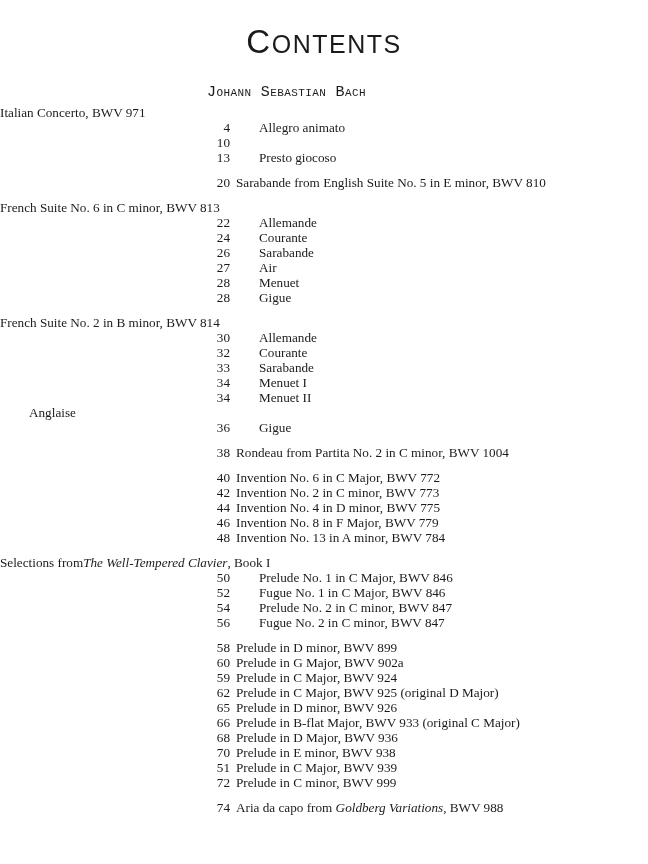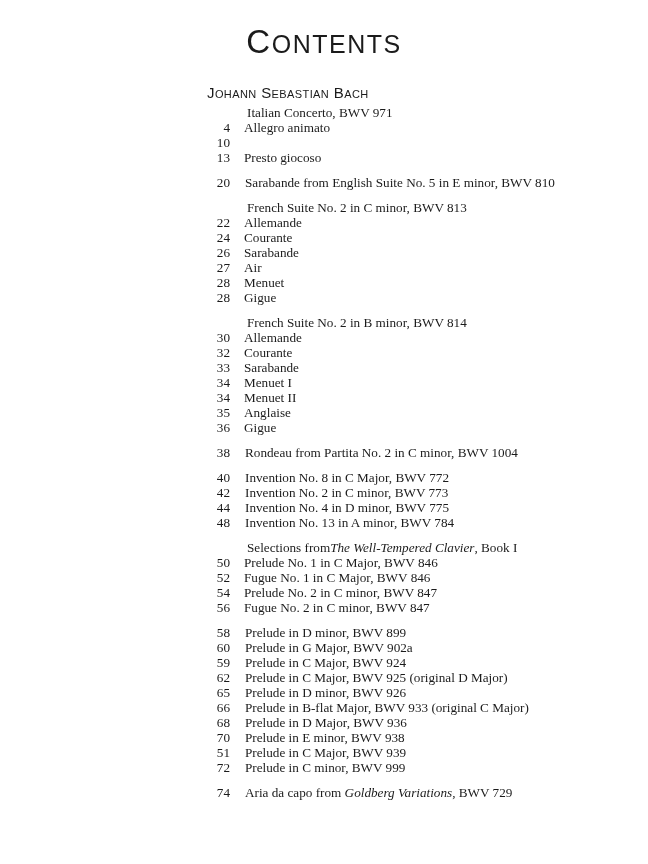--- a/index.html
+++ b/index.html
@@ -40,45 +40,45 @@
   }
   
   .toc {
     position: absolute;
     top: 85px;
     left: 0;
     width: 648px;
   }
   .composer {
     padding-left: 207px;
-    font-family: Liberation Sans, sans-serif;
+    font-family: Liberation Mono, monospace;
     font-variant: small-caps;
     font-size: 15px;
     line-height: 15px;
     letter-spacing: 0.4px;
     white-space: nowrap;
   }
   #sections { margin-top: 5px; }
   .group { margin-bottom: 10px; }
   .group:last-child { margin-bottom: 16px; }
   .row {
     display: flex;
     align-items: baseline;
     font-size: 13.2px;
     line-height: 15px;
     white-space: nowrap;
   }
-  .row.header { padding-left: 247px; }
+  .row.header { }
   .num {
     flex: none;
     width: 230px;
     text-align: right;
   }
-  .entry.main { padding-left: 15px; }
-  .entry.sub  { padding-left: 14px; }
+  .entry.main { padding-left: 6px; }
+  .entry.sub  { padding-left: 29px; }
   .entry i, .row.header i { font-style: italic; }
 </style>
 </head>
 <body>
 
 <div class="page">
   <h1 class="title"><span class="title-first">C</span><span class="title-rest">ONTENTS</span></h1>
 
   <div class="toc">
     <div class="composer">Johann Sebastian Bach</div>
@@ -100,21 +100,21 @@
           </div>
         </div>
         <div class="group">
           <div class="row">
             <span class="num">20</span>
             <span class="entry main"><span>Sarabande from English Suite No. 5 in E minor, BWV 810</span></span>
           </div>
         </div>
         <div class="group">
           <div class="row header">
-            <span>French Suite No. 2 in C minor, BWV 813</span>
+            <span>French Suite No. 6 in C minor, BWV 813</span>
           </div>
           <div class="row">
             <span class="num">22</span>
             <span class="entry sub"><span>Allemande</span></span>
           </div>
           <div class="row">
             <span class="num">24</span>
             <span class="entry sub"><span>Courante</span></span>
           </div>
           <div class="row">
@@ -152,46 +152,49 @@
           </div>
           <div class="row">
             <span class="num">34</span>
             <span class="entry sub"><span>Menuet I</span></span>
           </div>
           <div class="row">
             <span class="num">34</span>
             <span class="entry sub"><span>Menuet II</span></span>
           </div>
           <div class="row">
-            <span class="num">35</span>
             <span class="entry sub"><span>Anglaise</span></span>
           </div>
           <div class="row">
             <span class="num">36</span>
             <span class="entry sub"><span>Gigue</span></span>
           </div>
         </div>
         <div class="group">
           <div class="row">
             <span class="num">38</span>
             <span class="entry main"><span>Rondeau from Partita No. 2 in C minor, BWV 1004</span></span>
           </div>
         </div>
         <div class="group">
           <div class="row">
             <span class="num">40</span>
-            <span class="entry main"><span>Invention No. 8 in C Major, BWV 772</span></span>
+            <span class="entry main"><span>Invention No. 6 in C Major, BWV 772</span></span>
           </div>
           <div class="row">
             <span class="num">42</span>
             <span class="entry main"><span>Invention No. 2 in C minor, BWV 773</span></span>
           </div>
           <div class="row">
             <span class="num">44</span>
             <span class="entry main"><span>Invention No. 4 in D minor, BWV 775</span></span>
+          </div>
+          <div class="row">
+            <span class="num">46</span>
+            <span class="entry main"><span>Invention No. 8 in F Major, BWV 779</span></span>
           </div>
           <div class="row">
             <span class="num">48</span>
             <span class="entry main"><span>Invention No. 13 in A minor, BWV 784</span></span>
           </div>
         </div>
         <div class="group">
           <div class="row header">
             <span>Selections from </span>
             <i>The Well-Tempered Clavier</i>
@@ -252,18 +255,18 @@
             <span class="entry main"><span>Prelude in C Major, BWV 939</span></span>
           </div>
           <div class="row">
             <span class="num">72</span>
             <span class="entry main"><span>Prelude in C minor, BWV 999</span></span>
           </div>
         </div>
         <div class="group">
           <div class="row">
             <span class="num">74</span>
-            <span class="entry main"><span>Aria da capo from </span><i>Goldberg Variations</i><span>, BWV 729</span></span>
+            <span class="entry main"><span>Aria da capo from </span><i>Goldberg Variations</i><span>, BWV 988</span></span>
           </div>
         </div>
       </div>
   </div>
 </div>
 
 </body></html>

